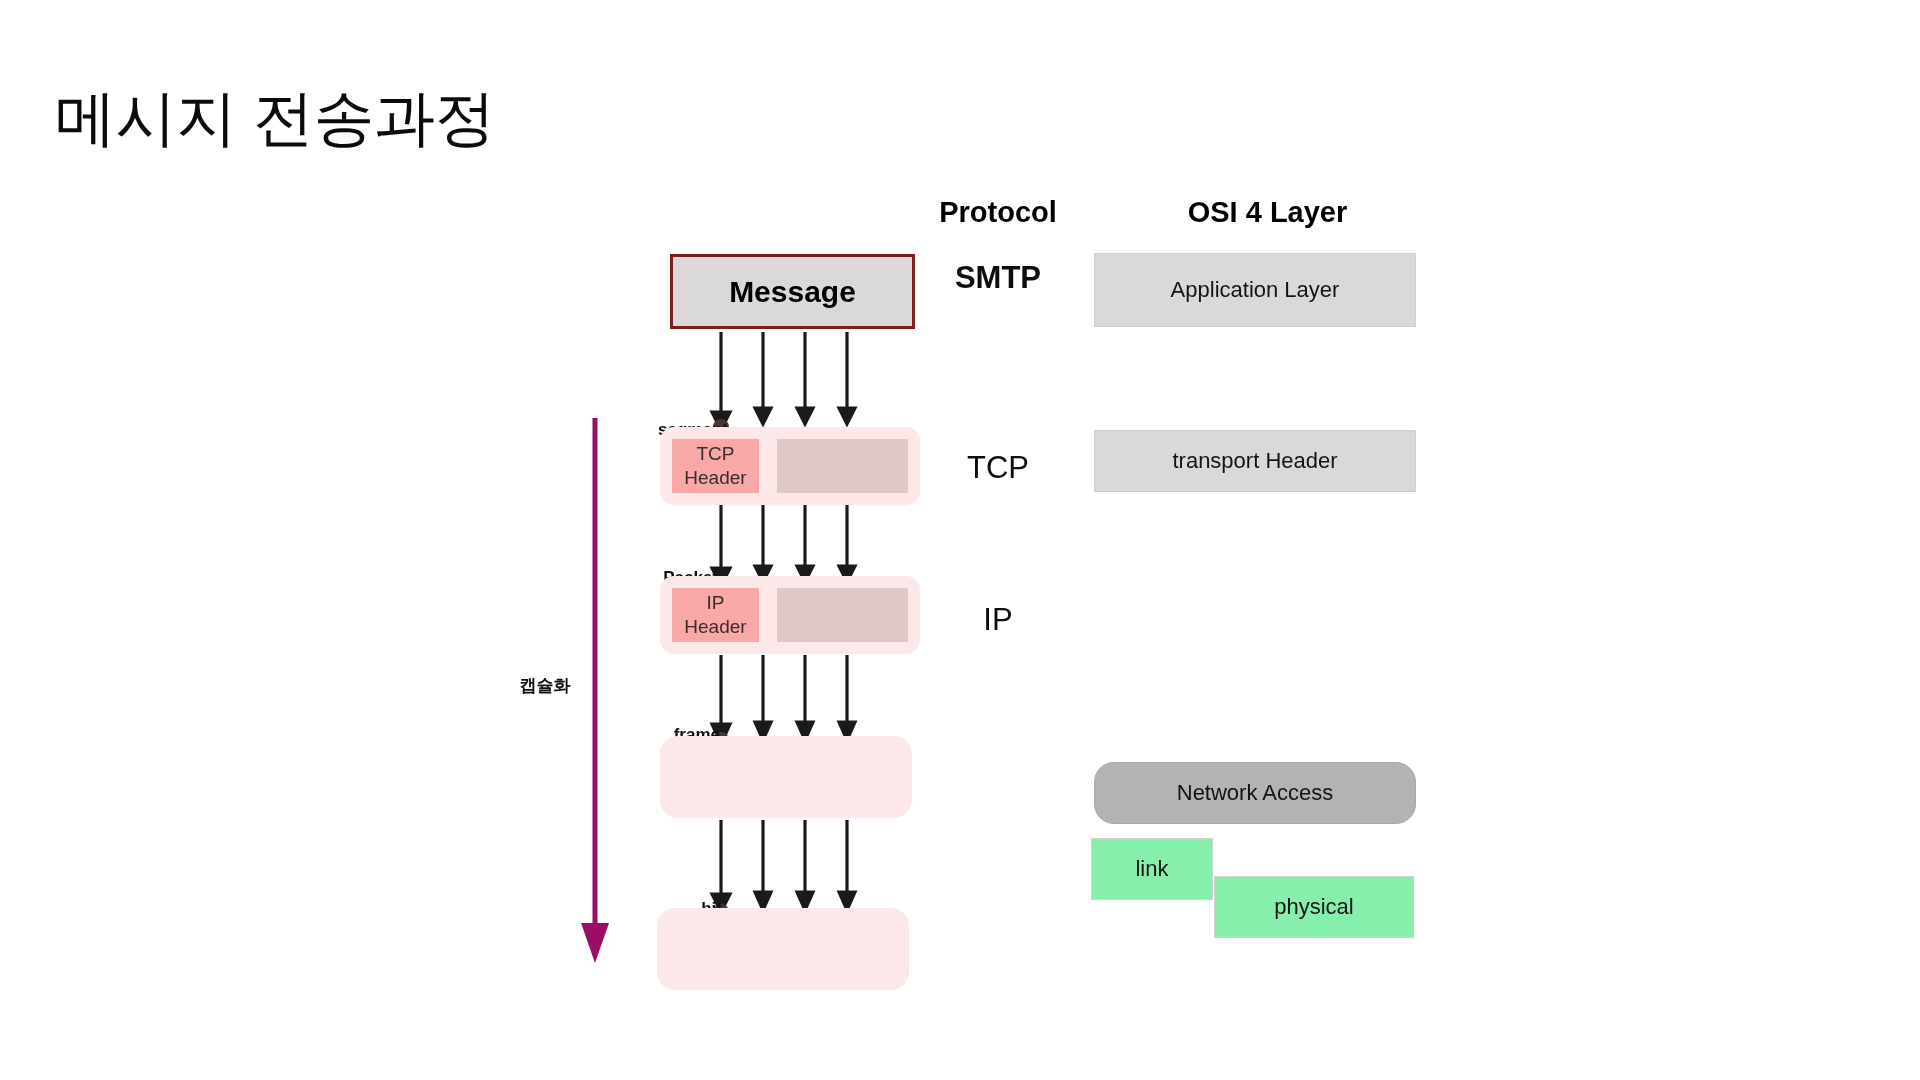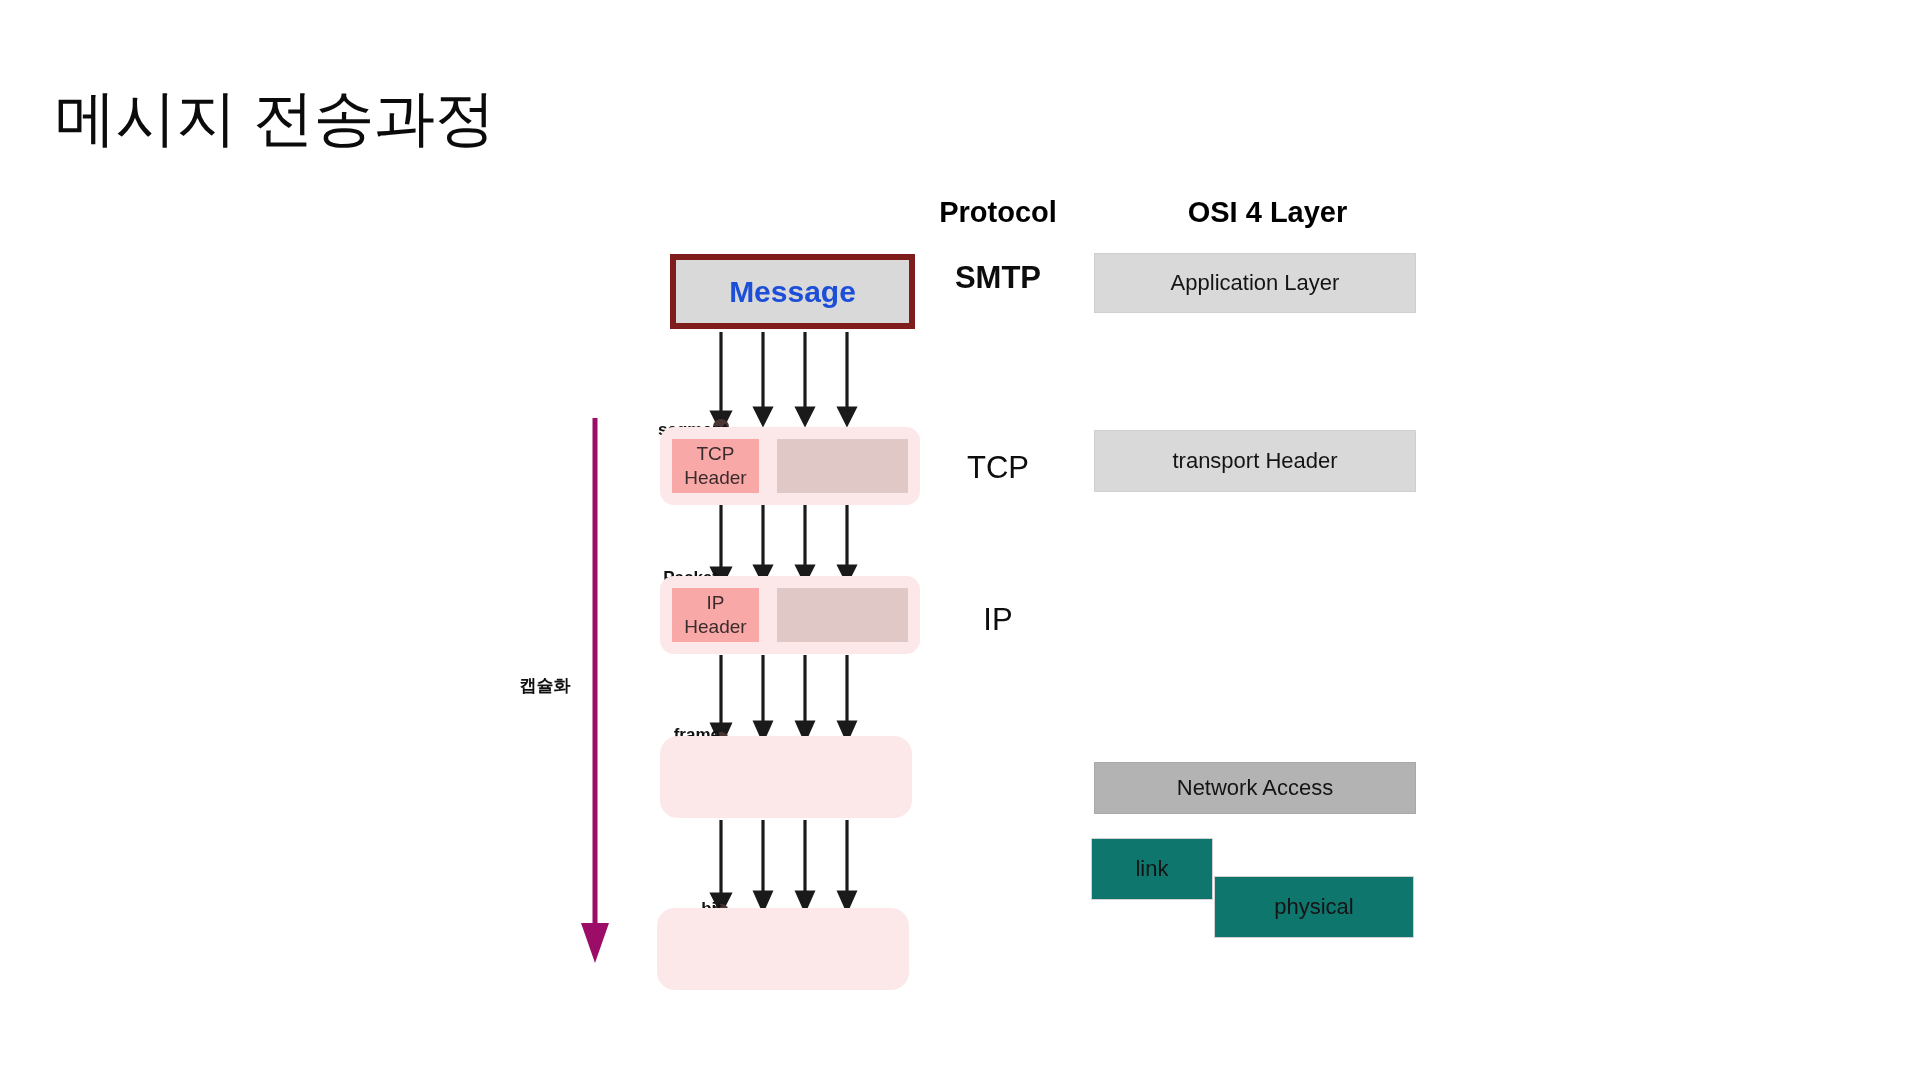--- a/index.html
+++ b/index.html
@@ -84,28 +84,28 @@
     text-align: right;
   }
 
   .msg-box {
     position: absolute;
     left: 670px;
     top: 254px;
     width: 245px;
     height: 75px;
     background: #d9d9d9;
-    border: 6px solid #7f1d1d;
+    border: 3px solid #7f1d1d;
     box-sizing: border-box;
     display: flex;
     align-items: center;
     justify-content: center;
     font-size: 30px;
     font-weight: 700;
-    color: #1d4ed8;
+    color: #000000;
   }
 
   .pdu-wrap {
     position: absolute;
     background: #fce8e8;
     border-radius: 14px;
     box-sizing: border-box;
   }
   .pdu-inner-row {
     position: absolute;
@@ -156,21 +156,21 @@
     display: flex;
     align-items: center;
     justify-content: center;
     font-size: 22px;
     color: #141414;
     background: #d9d9d9;
     border: 1px solid #cfcfcf;
     white-space: nowrap;
   }
   .osi-box.shade-dark { background: #b3b3b3; border-color: #a8a8a8; }
-  .osi-box.shade-light { background: #0f766e; border-color: #d2d2d2; }
+  .osi-box.shade-light { background: #86efac; border-color: #d2d2d2; }
 </style>
 </head>
 <body>
 
 <div id="stage">
 
   <div class="page-title">메시지 전송과정</div>
 
   <div id="hdr-protocol" class="col-header">Protocol</div>
   <div id="hdr-osi" class="col-header">OSI 4 Layer</div>
@@ -255,24 +255,24 @@
   <div class="stage-label" style="left:630px; top:725px; width:90px;">frame</div>
   <div class="plain-box" style="left:660px; top:736px; width:252px; height:82px;"></div>
 
   <div class="stage-label" style="left:632px; top:899px; width:90px;">bit</div>
   <div class="plain-box" style="left:657px; top:908px; width:252px; height:82px;"></div>
 
   <div class="protocol-label" style="left:923px; top:260px; width:150px;font-weight:bold;">SMTP</div>
   <div class="protocol-label" style="left:923px; top:450px; width:150px;">TCP</div>
   <div class="protocol-label" style="left:923px; top:602px; width:150px;">IP</div>
 
-  <div class="osi-box" style="left:1094px; top:253px; width:322px; height:60px;">Application Layer</div>
+  <div class="osi-box" style="left:1094px; top:253px; width:322px; height:74px;">Application Layer</div>
 
   <div class="osi-box" style="left:1094px; top:430px; width:322px; height:62px;">transport Header</div>
 
 
-  <div class="osi-box shade-dark" style="left:1094px; top:762px; width:322px; height:52px;">Network Access</div>
+  <div class="osi-box shade-dark" style="left:1094px; top:762px; width:322px; height:62px;border-radius:20px;">Network Access</div>
 
   <div class="osi-box shade-light" style="left:1091px; top:838px; width:122px; height:62px;">link</div>
 
   <div class="osi-box shade-light" style="left:1214px; top:876px; width:200px; height:62px;">physical</div>
 
 </div>
 
 </body></html>

